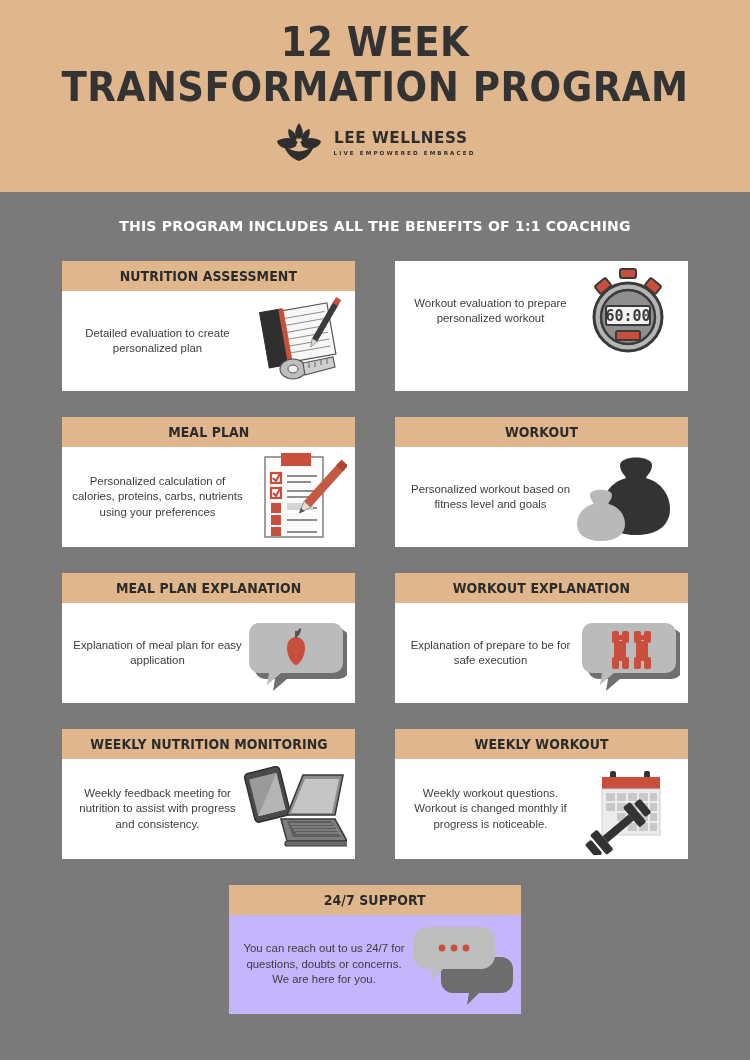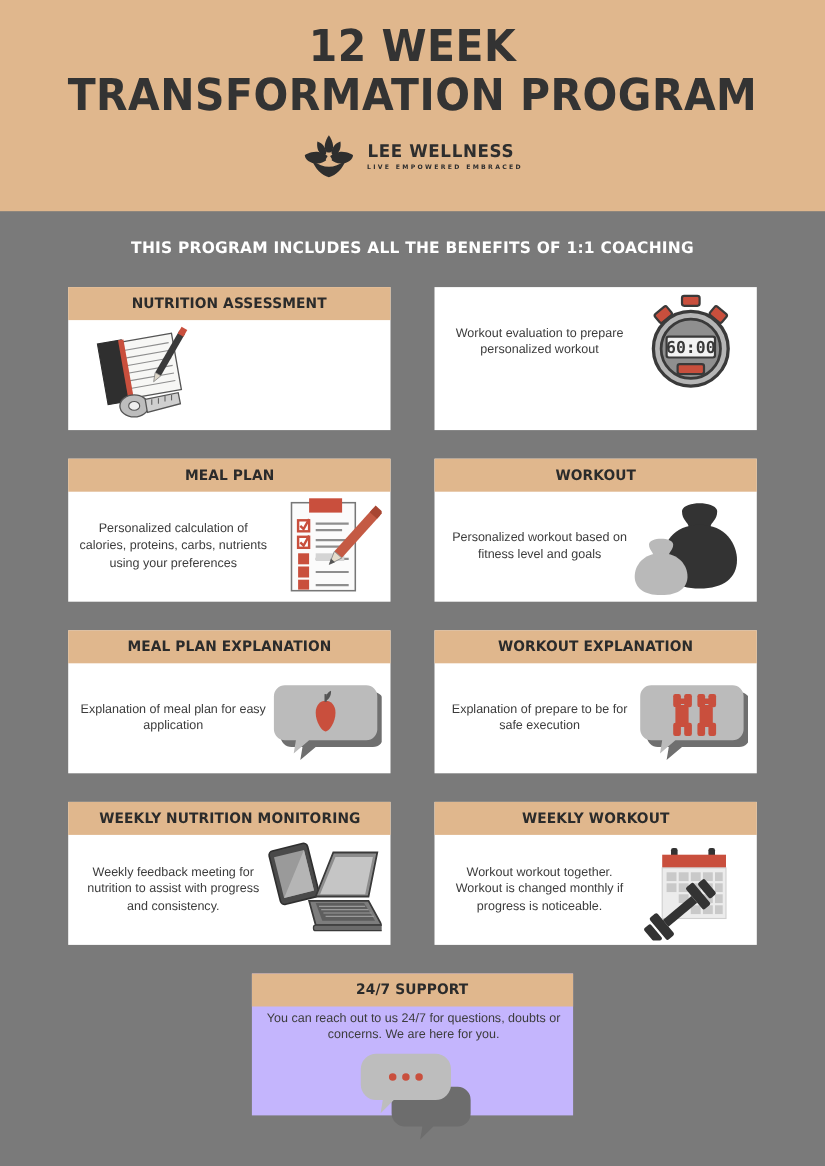--- a/index.html
+++ b/index.html
@@ -130,21 +130,21 @@
     justify-content: center;
   }
 
   
   .support-wrap {
     display: flex;
     justify-content: center;
     margin-top: 24px;
   }
   .support-card { width: 292px; background: #c4b5fd; }
-  .support-card .card-body { height: 99px; flex-direction: column; }
+  .support-card .card-body { height: 99px; }
   .support-card .card-text { font-size: 11.4px; }
 </style>
 </head>
 <body>
 
 <div class="header">
   <div class="title-line title-1">12 WEEK</div>
   <div class="title-line title-2">TRANSFORMATION PROGRAM</div>
 
   <div class="logo-row">
@@ -172,20 +172,21 @@
 
 <div class="grid">
 
   <div class="row">
 
     <div class="card">
       <div class="card-head">
         <span class="card-head-text">NUTRITION ASSESSMENT</span>
       </div>
       <div class="card-body">
+        <div class="card-text">Detailed evaluation to create personalized plan</div>
         <div class="card-art">
           <svg viewBox="0 0 104 92" width="104" height="92">
             <g transform="rotate(-10 52 46)">
               <rect x="36" y="14" width="54" height="52" fill="#f7f7f5" stroke="#555" stroke-width="1.2"></rect>
               <g stroke="#8e8e8e" stroke-width="1">
                 <line x1="42" y1="22" x2="86" y2="22"></line>
                   <line x1="42" y1="29" x2="86" y2="29"></line>
                 <line x1="42" y1="36" x2="86" y2="36"></line>
                   <line x1="42" y1="43" x2="86" y2="43"></line>
                 <line x1="42" y1="50" x2="86" y2="50"></line>
@@ -392,21 +393,21 @@
           </svg>
         </div>
       </div>
     </div>
 
     <div class="card">
       <div class="card-head">
         <span class="card-head-text">WEEKLY WORKOUT</span>
       </div>
       <div class="card-body">
-        <div class="card-text">Workout workout together. Workout is changed monthly if progress is noticeable.</div>
+        <div class="card-text">Weekly workout questions. Workout is changed monthly if progress is noticeable.</div>
         <div class="card-art">
           <svg viewBox="0 0 104 92" width="104" height="92">
             <g>
               <rect x="34" y="8" width="6" height="12" rx="2" fill="#333"></rect>
               <rect x="68" y="8" width="6" height="12" rx="2" fill="#333"></rect>
               <rect x="26" y="14" width="58" height="12" fill="#c94f3d"></rect>
               <rect x="26" y="26" width="58" height="46" fill="#ececec" stroke="#d0d0d0" stroke-width="1"></rect>
               <g fill="#c9c9c9">
                 <rect x="30" y="30" width="9" height="8"></rect>
                   <rect x="41" y="30" width="9" height="8"></rect>

